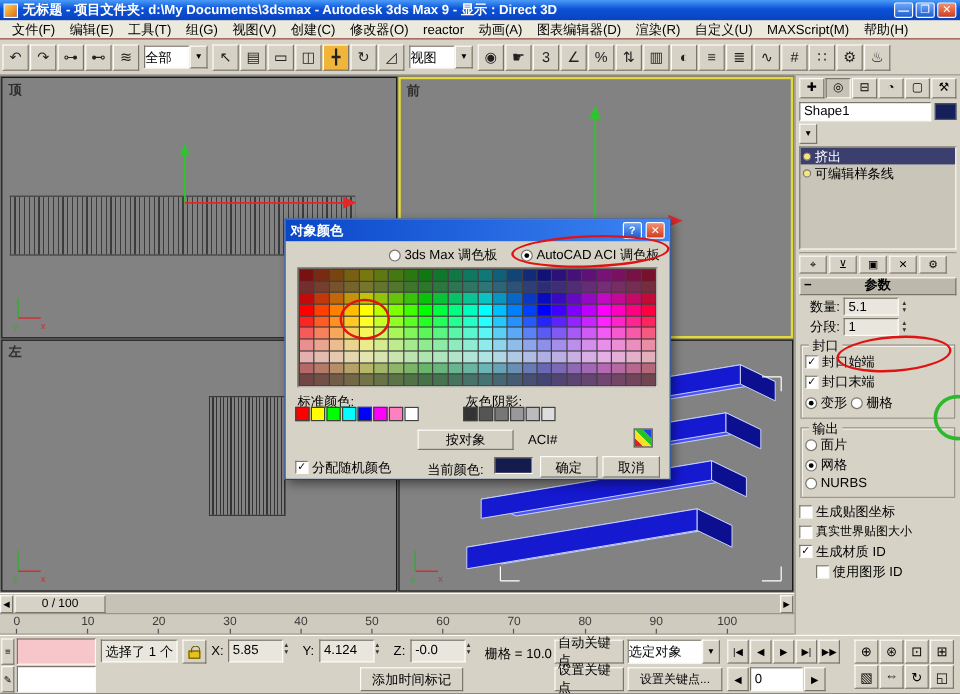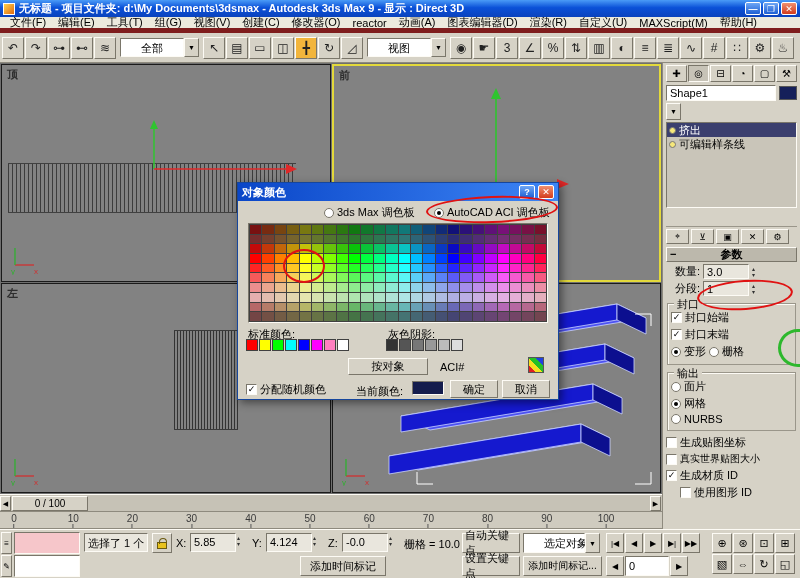--- a/index.html
+++ b/index.html
@@ -11,48 +11,48 @@
   .btn3d.pressed{border-color:#7a766a #fdfbf5 #fdfbf5 #7a766a;background:#c7c3b7;}
   .sunken{border:1px solid;border-color:#7a766a #fdfbf5 #fdfbf5 #7a766a;background:#fff;}
   
   .titlebar{left:0;top:0;width:800px;height:17px;background:linear-gradient(180deg,#4a9bf7 0%,#0b51d8 45%,#0a43bd 100%);color:#fff;display:flex;align-items:center;padding:0 3px;font-weight:bold;}
   .app-icon{width:12px;height:12px;background:linear-gradient(135deg,#ffd24d,#e06a10);border:1px solid #fff;margin-right:4px;flex:none;}
   .title-text{flex:1;white-space:nowrap;overflow:hidden;font-size:11px;}
   .win-btns{display:flex;gap:2px;}
   .wbtn{width:16px;height:13px;background:linear-gradient(180deg,#6ea6f5,#1d5fd3);border:1px solid #fff;border-radius:2px;color:#fff;font-size:9px;display:flex;align-items:center;justify-content:center;}
   .wbtn.close{background:linear-gradient(180deg,#f09070,#d33b1c);}
   
-  .menubar{left:0;top:17px;width:800px;height:16px;background:#eceadd;border-bottom:5px solid #7f1d1d;display:flex;align-items:center;padding:0 4px;gap:0;}
+  .menubar{left:0;top:17px;width:800px;height:16px;background:#eceadd;border-bottom:1px solid #7f1d1d;display:flex;align-items:center;padding:0 4px;gap:0;}
   .menu-item{padding:1px 6px;white-space:nowrap;}
   
   .toolbar{left:0;top:33px;width:800px;height:30px;background:#d6d2c6;border-bottom:1px solid #8e8a7e;display:flex;align-items:center;padding:0 2px;gap:1px;}
   .tb-btn{width:22px;height:22px;font-size:12px;color:#222;}
   .tb-active{background:#f2b53c;}
   .tb-dd{display:inline-flex;height:19px;margin:0 3px;}
-  .dd-label{background:#fff;border:1px solid;border-color:#7a766a #fdfbf5 #fdfbf5 #7a766a;padding:2px 20px;min-width:38px;font-size:11px;white-space:nowrap;}
+  .dd-label{background:#fff;border:1px solid;border-color:#7a766a #fdfbf5 #fdfbf5 #7a766a;padding:2px 0;min-width:38px;font-size:11px;white-space:nowrap;}
   .dd-arrow{width:15px;background:#d6d2c6;border:1px solid;border-color:#fdfbf5 #7a766a #7a766a #fdfbf5;display:inline-flex;align-items:center;justify-content:center;}
   .dd-arrow::after{content:"▼";font-size:7px;}
   
   .workspace{left:0;top:63px;width:662px;height:431px;background:#6f6f6f;}
   .vp{position:absolute;background:#828282;border:1px solid #1a1a1a;overflow:hidden;}
   .vp.active{border:2px solid #e3d93b;}
   .vp-label{position:absolute;left:5px;top:2px;font-weight:bold;color:#2e2e2e;z-index:2;}
   .stripes-top{position:absolute;background:repeating-linear-gradient(90deg,#3c3c3c 0px,#3c3c3c 1px,rgba(0,0,0,0) 1px,rgba(0,0,0,0) 4px);border-top:1px solid #404040;border-bottom:1px solid #404040;}
   .stripes-left{position:absolute;background:repeating-linear-gradient(90deg,#333 0px,#333 1px,rgba(0,0,0,0) 1px,rgba(0,0,0,0) 3px);border-top:1px solid #3a3a3a;border-bottom:1px solid #3a3a3a;}
   .wire{position:absolute;left:2px;top:56px;font-size:60px;font-weight:bold;letter-spacing:10px;white-space:nowrap;color:rgba(200,240,250,0.18);-webkit-text-stroke:1.3px #aee6f6;}
   
   .panel{left:662px;top:63px;width:138px;height:466px;background:#d6d2c6;border-left:1px solid #8e8a7e;padding:2px 3px;font-size:11px;}
   .tabs{display:flex;gap:1px;margin-bottom:3px;}
   .tab{width:21px;height:17px;font-size:10px;}
   .prow{display:flex;align-items:center;gap:3px;margin:2px 0;}
   .namefield{flex:1;height:16px;padding:1px 3px;background:#fff;}
   .colorsw{width:18px;height:14px;border:1px solid #555;}
   .mod-dd{display:flex;height:17px;margin:2px 0;}
   .mod-dd .dd-label{flex:1;}
-  .stack{height:86px;background:#c9c5b9;border:1px solid;border-color:#7a766a #fdfbf5 #fdfbf5 #7a766a;overflow:hidden;margin-bottom:18px;}
+  .stack{height:86px;background:#c9c5b9;border:1px solid;border-color:#7a766a #fdfbf5 #fdfbf5 #7a766a;overflow:hidden;margin-bottom:2px;}
   .stack-row{display:flex;align-items:center;gap:3px;height:14px;padding:0 2px;}
   .stack-row.selected{background:#3b3f6e;color:#fff;}
   .bulb{width:7px;height:7px;border-radius:50%;background:#f5e77a;border:1px solid #777;flex:none;}
   .stackbtns{display:flex;gap:2px;border-top:1px solid #9a968a;padding-top:2px;margin-bottom:3px;}
   .sbtn{width:23px;height:15px;font-size:9px;}
   .rollhead{height:15px;background:#bcb8ac;border:1px solid;border-color:#fdfbf5 #7a766a #7a766a #fdfbf5;font-weight:bold;text-align:center;line-height:13px;position:relative;margin:2px 0;}
   .rollhead::before{content:"−";position:absolute;left:3px;}
   .plabel{width:34px;text-align:right;}
   .pfield{width:46px;height:15px;background:#e9e6dd;padding:1px 3px;display:inline-block;}
   .spinner{display:inline-flex;flex-direction:column;width:10px;line-height:6px;font-size:6px;color:#333;}
@@ -283,21 +283,21 @@
         <span class="sbtn btn3d">⊻</span>
         <span class="sbtn btn3d">▣</span>
         <span class="sbtn btn3d">✕</span>
         <span class="sbtn btn3d">⚙</span>
       </div>
 
     <div class="rollhead"><span>参数</span></div>
 
     <div class="prow">
       <span class="plabel">数量:</span>
-      <span class="pfield sunken"><span>3.0</span></span>
+      <span class="pfield sunken"><span>5.1</span></span>
       <span class="spinner"></span>
     </div>
     <div class="prow">
       <span class="plabel">分段:</span>
       <span class="pfield sunken"><span>1</span></span>
       <span class="spinner"></span>
     </div>
 
     <div class="group">
       <span class="glabel">封口</span>
@@ -398,21 +398,21 @@
 
     <span class="sbtn2 btn3d" style="left:300px;top:26px;width:86px;">添加时间标记</span>
 
     <span class="sbtn2 btn3d" style="left:462px;top:3px;width:58px;">自动关键点</span>
     <span class="sbtn2 btn3d" style="left:462px;top:26px;width:58px;">设置关键点</span>
 
     <span class="abs" style="left:523px;top:3px;display:inline-flex;height:20px;">
       <span class="dd-label" style="width:62px;">选定对象</span>
       <span class="dd-arrow"></span>
     </span>
-    <span class="sbtn2 btn3d" style="left:523px;top:26px;width:79px;font-size:10px;">添加时间标记...</span>
+    <span class="sbtn2 btn3d" style="left:523px;top:26px;width:79px;font-size:10px;">设置关键点...</span>
 
     <span class="abs" style="left:606px;top:3px;display:flex;gap:1px;">
         <span class="pb btn3d">|◀</span>
         <span class="pb btn3d">◀</span>
         <span class="pb btn3d">▶</span>
         <span class="pb btn3d">▶|</span>
         <span class="pb btn3d">▶▶</span>
       </span>
     <span class="abs" style="left:606px;top:26px;display:flex;gap:1px;">
         <span class="pb btn3d">◀</span>

